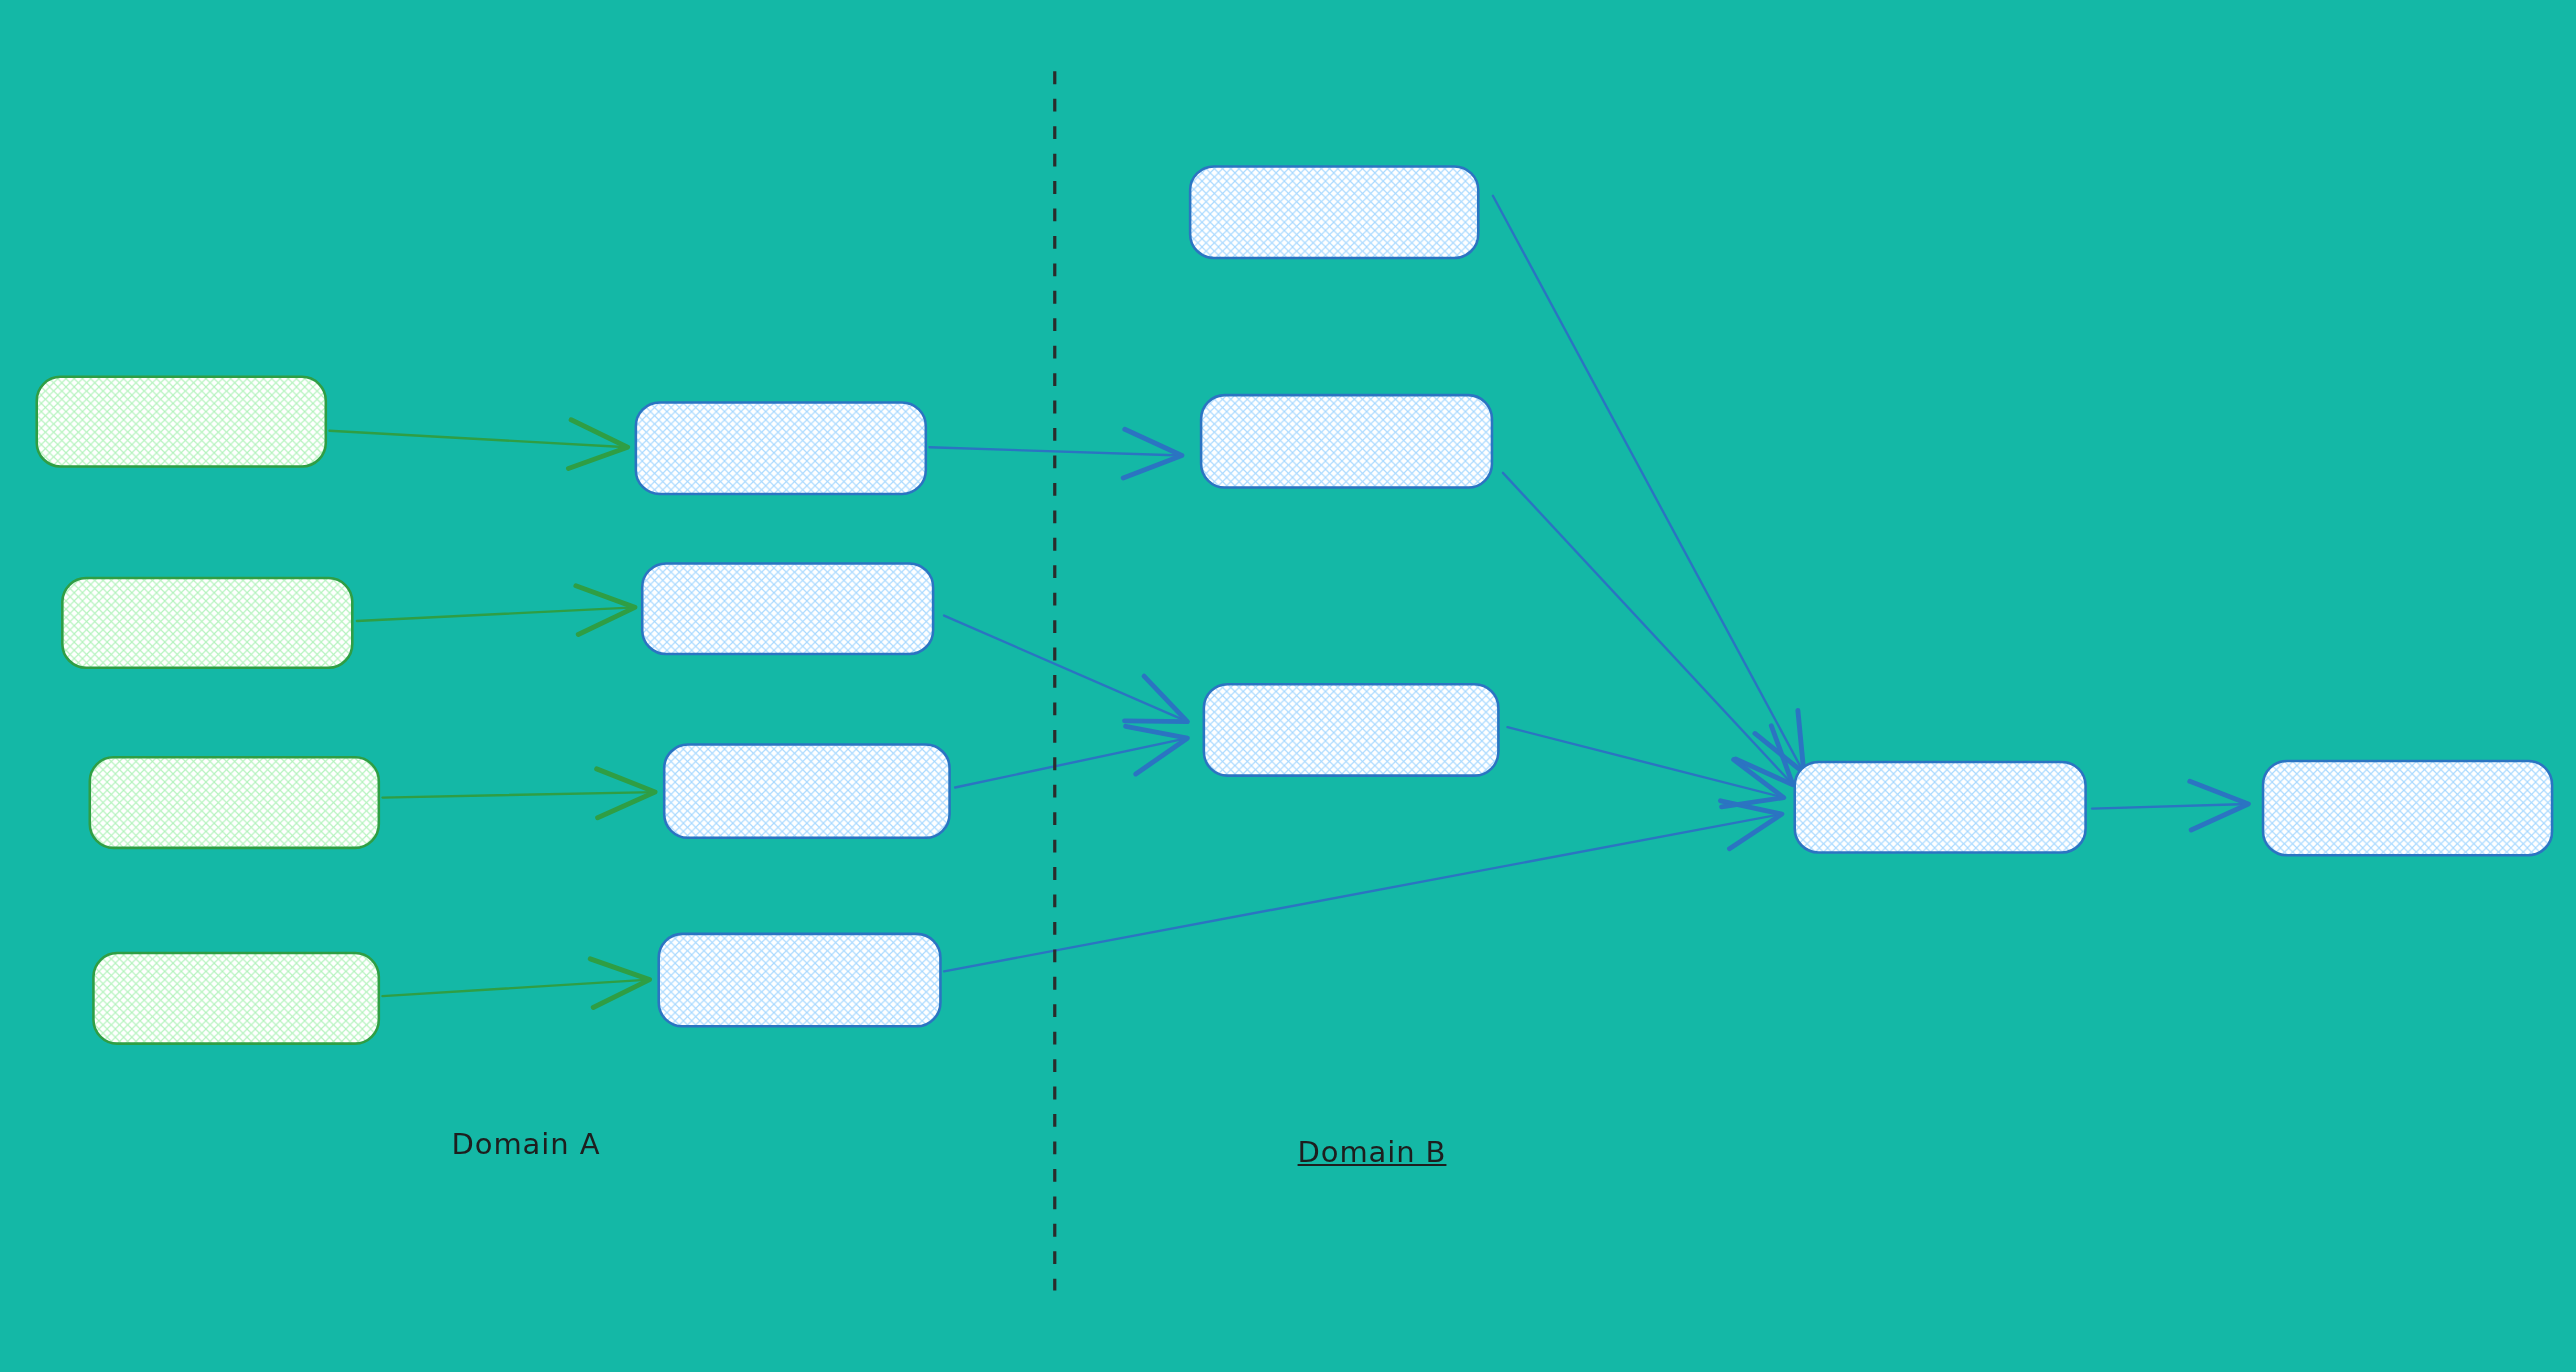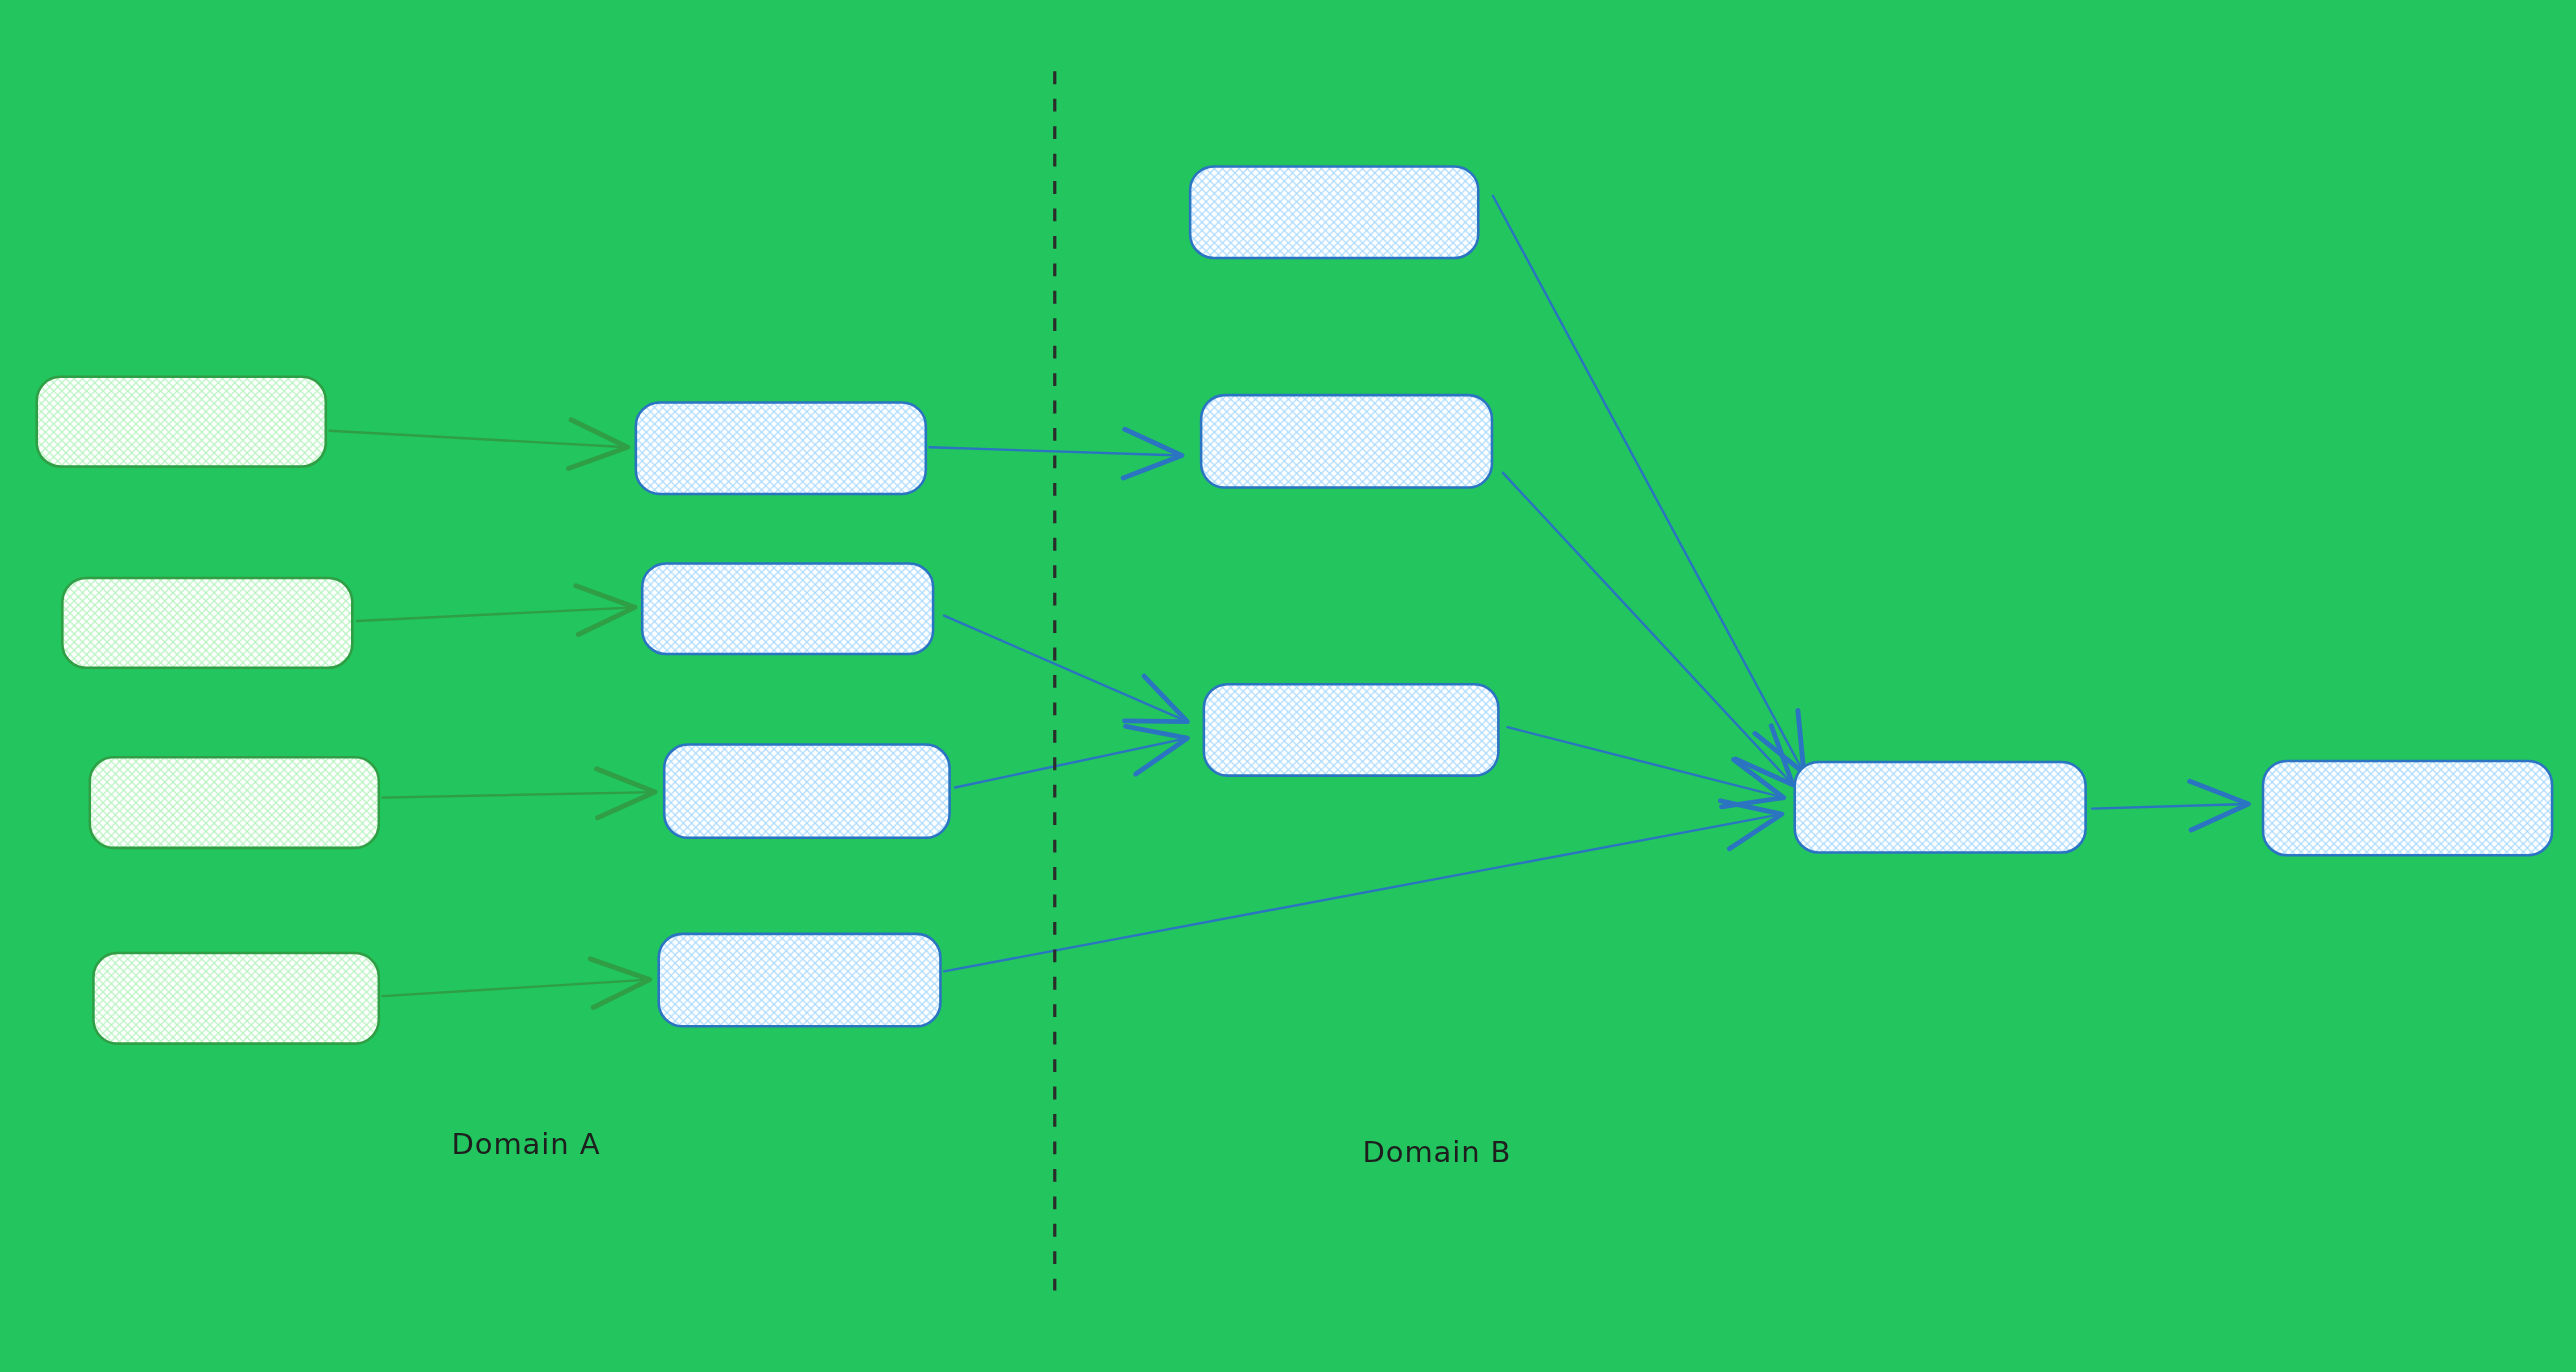--- a/index.html
+++ b/index.html
@@ -4,21 +4,21 @@
 <style>
   html, body {
     margin: 0;
     padding: 0;
     background: #ffffff;
   }
   .canvas {
     position: relative;
     width: 2576px;
     height: 1372px;
-    background: #22c55e;
+    background: #14b8a6;
     overflow: hidden;
     font-family: "DejaVu Sans", sans-serif;
   }
   #diagram {
     position: absolute;
     left: 0;
     top: 0;
     width: 2576px;
     height: 1372px;
   }
@@ -88,15 +88,15 @@
       <rect x="1313" y="432" width="318" height="101" rx="26" ry="26" fill="#ffffff" stroke="none"></rect>
       <rect x="1313" y="432" width="318" height="101" rx="26" ry="26" fill="url(#hatch-blue)" stroke="#2b74c2" stroke-width="2.8"></rect>
       <rect x="1316" y="748" width="322" height="100" rx="26" ry="26" fill="#ffffff" stroke="none"></rect>
       <rect x="1316" y="748" width="322" height="100" rx="26" ry="26" fill="url(#hatch-blue)" stroke="#2b74c2" stroke-width="2.8"></rect>
       <rect x="1962" y="833" width="318" height="99" rx="26" ry="26" fill="#ffffff" stroke="none"></rect>
       <rect x="1962" y="833" width="318" height="99" rx="26" ry="26" fill="url(#hatch-blue)" stroke="#2b74c2" stroke-width="2.8"></rect>
       <rect x="2474" y="832" width="316" height="103" rx="26" ry="26" fill="#ffffff" stroke="none"></rect>
       <rect x="2474" y="832" width="316" height="103" rx="26" ry="26" fill="url(#hatch-blue)" stroke="#2b74c2" stroke-width="2.8"></rect>
     </svg>
   <div class="diagram-label" style="left: 526px; top: 1144px; color: rgb(30, 30, 30);">Domain A</div>
-  <div class="diagram-label" style="left: 1437px; top: 1152px; color: rgb(30, 30, 30);">Domain B</div>
+  <div class="diagram-label" style="left: 1372px; top: 1152px; color: rgb(30, 30, 30); text-decoration: underline;">Domain B</div>
 </div>
 
 
 </body></html>

